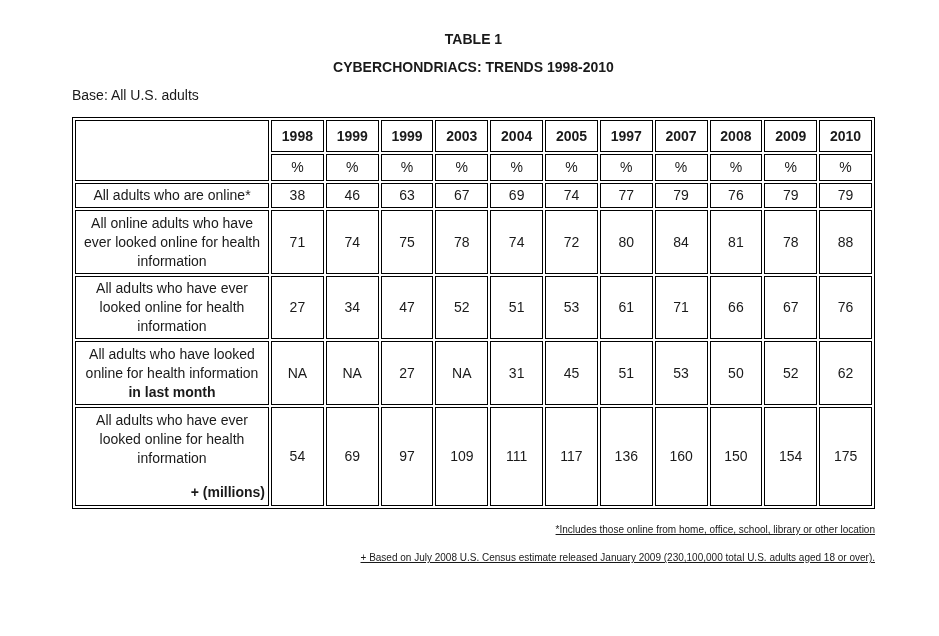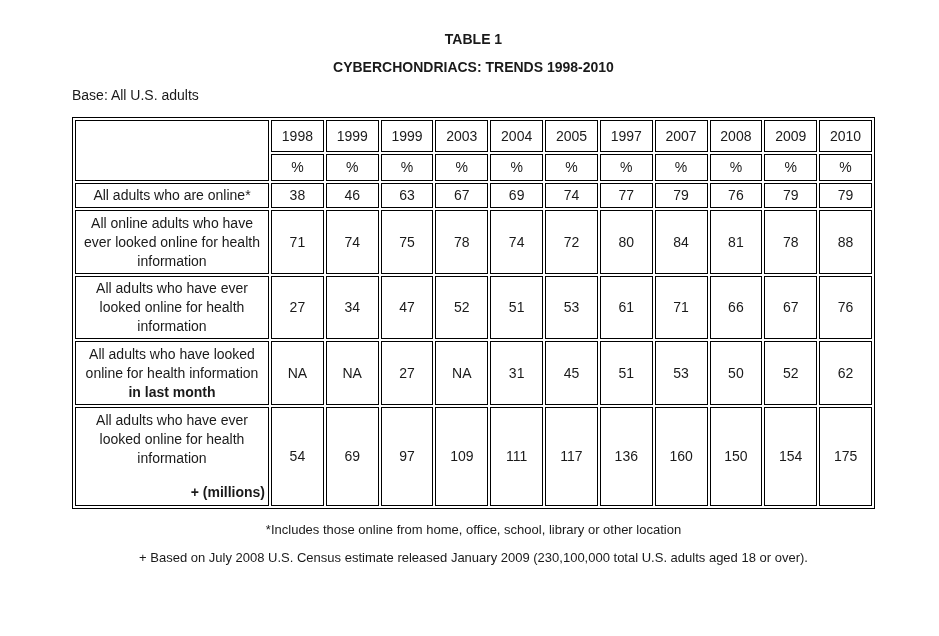--- a/index.html
+++ b/index.html
@@ -48,39 +48,40 @@
     text-align: center;
     vertical-align: middle;
     padding: 2px 3px;
     font-size: 14px;
     font-weight: normal;
     line-height: 19px;
     overflow: hidden;
   }
   col.label-col { width: 194px; }
   tr.row-years  { height: 32px; }
-  tr.row-years th { font-weight: normal; }
+  tr.row-years th { font-weight: bold; }
   tr.row-units  { height: 27px; }
   tr.data-row-0 { height: 23px; }
   tr.data-row-1 { height: 64px; }
   tr.data-row-2 { height: 61px; }
   tr.data-row-3 { height: 64px; }
   tr.data-row-4 { height: 99px; }
   .b { font-weight: bold; text-align: right; }
   .label-block {
     display: block;
     margin-top: 15px;
     font-weight: bold;
   }
   .footnotes { margin-top: 13px; }
   .footnote {
-    font-size: 13px;
+    font-size: 10px;
     line-height: 16px;
     margin-bottom: 12px;
-    text-align: center;
+    text-align: right;
+    text-decoration: underline;
   }
 </style>
 </head>
 <body>
 
 <div class="doc">
   <div class="content">
 
     <div class="title">TABLE 1</div>
 

